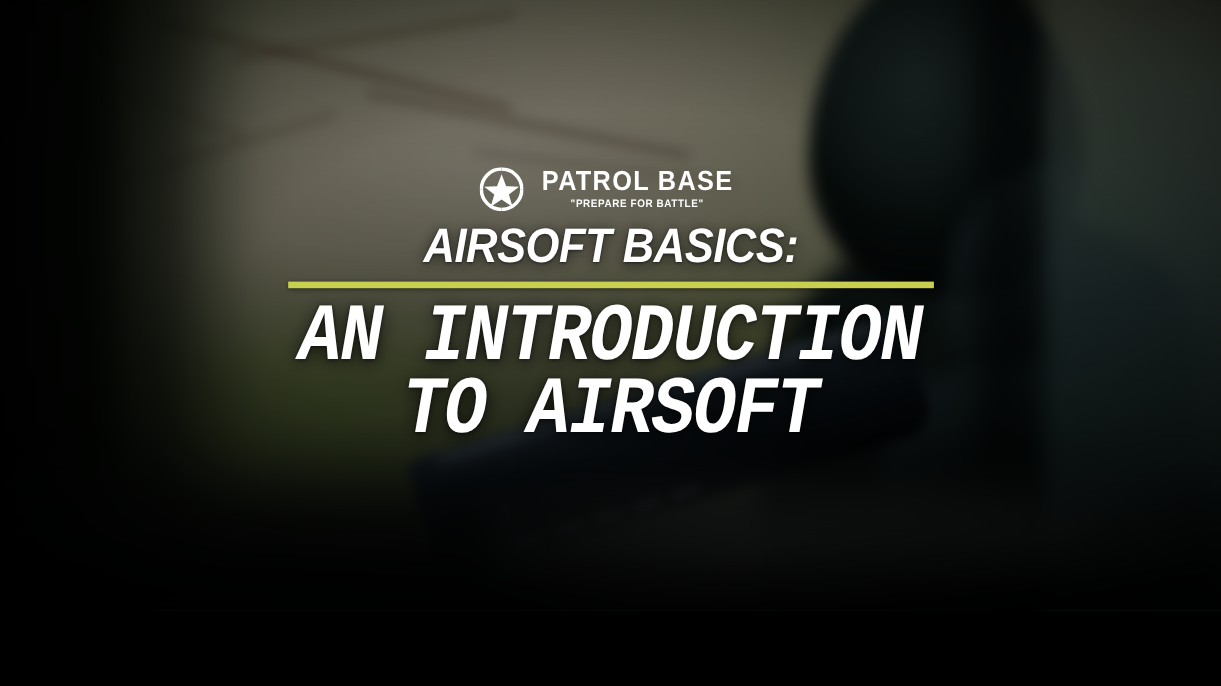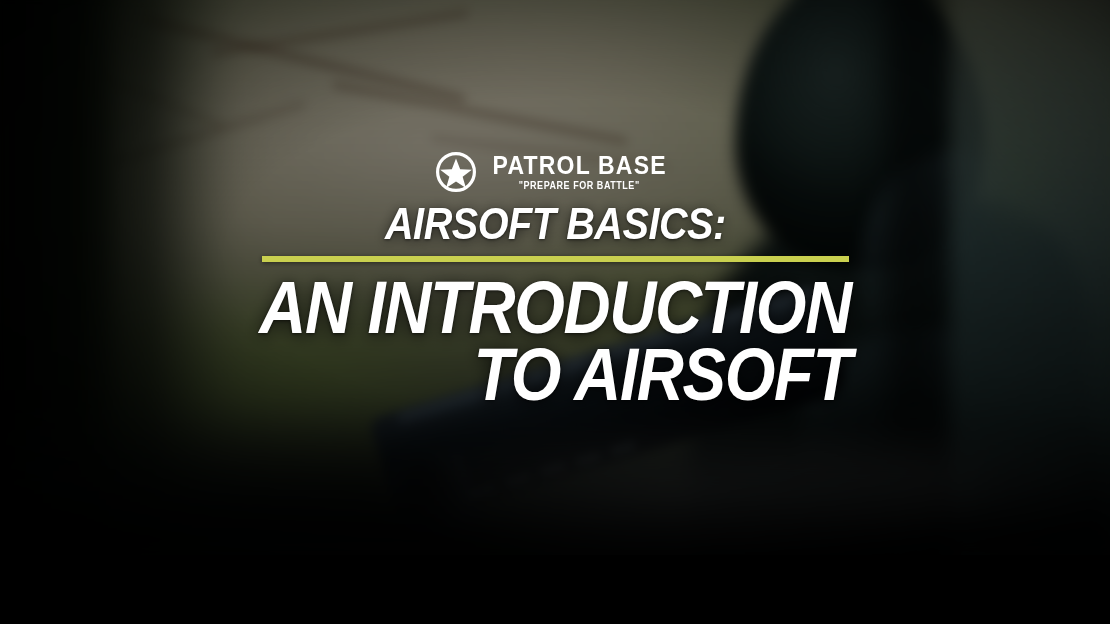--- a/index.html
+++ b/index.html
@@ -270,25 +270,25 @@
   .rule{
     width:587px;
     height:6px;
     background:#c9d04f;
     margin:9px 0 10px;
     box-shadow:0 1px 5px rgba(0,0,0,.5);
   }
 
   
   .headline{
-    font-family:Liberation Sans, sans-serif;
+    font-family:Liberation Mono, monospace;
     font-weight:700;
     font-style:italic;
     color:#fff;
-    text-align:right;
+    text-align:center;
     line-height:.96;
     letter-spacing:-1.5px;
     text-shadow:0 3px 18px rgba(0,0,0,.70), 0 1px 4px rgba(0,0,0,.6);
   }
   .headline .hl-line{
     display:block;
     white-space:nowrap;
     transform:scaleX(.88);
   }
   .headline .hl-1{ font-size:74px; }

